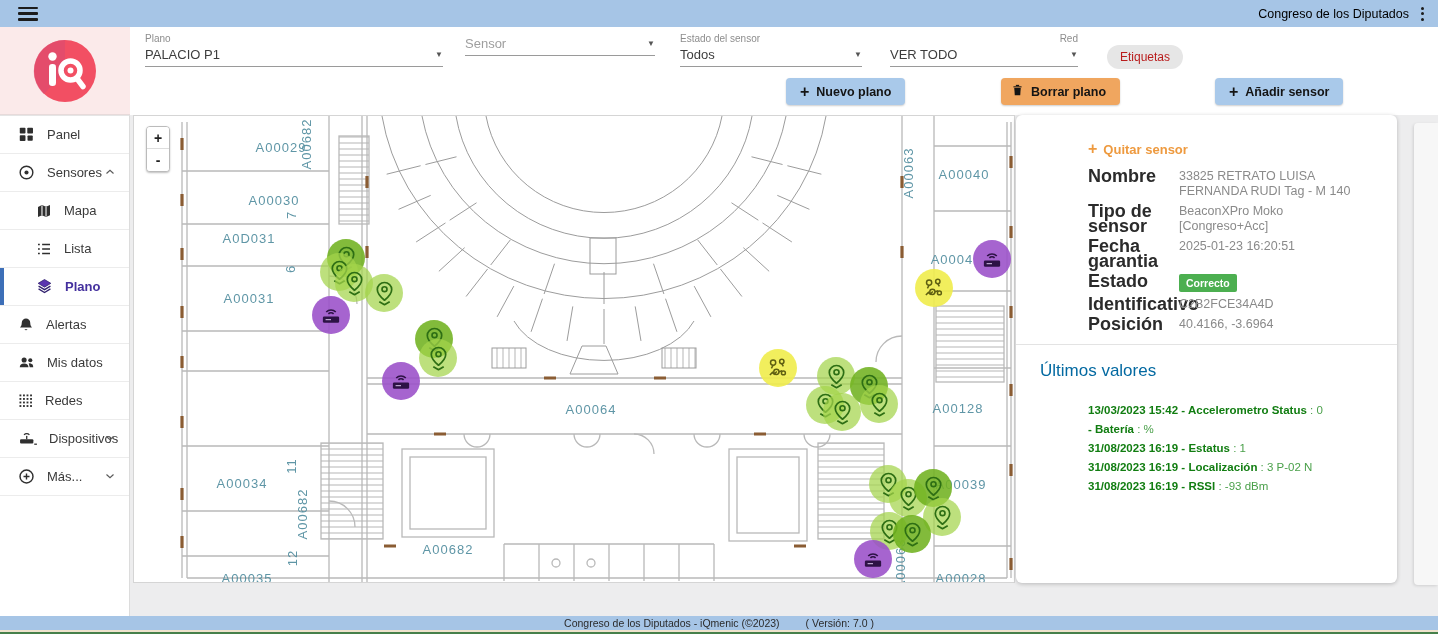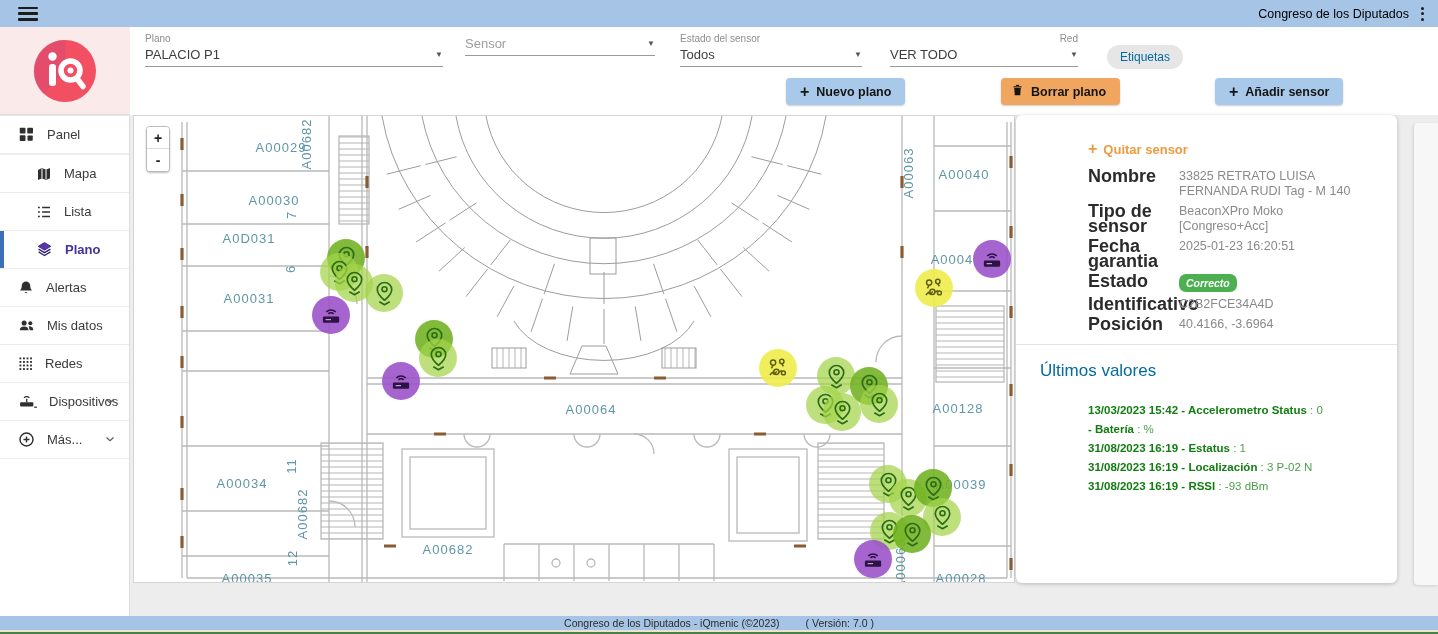--- a/index.html
+++ b/index.html
@@ -20,21 +20,21 @@
   .header { position:absolute; left:0; top:27px; width:1438px; height:88px; background:#ffffff; }
   .logo-area { position:absolute; left:0; top:0; width:130px; height:88px; background:#fbeaea;
                border-bottom:1px solid #e7dada; display:flex; align-items:center; justify-content:center; }
   .filter { position:absolute; top:6px; height:38px; cursor:pointer; }
   .filter .flab { font-size:10px; color:#8d8d8d; margin-bottom:3px; }
   .filter .fval { font-size:13px; color:#3d3d3d; border-bottom:1px solid #9a9a9a; padding-bottom:4px;
                   display:flex; justify-content:space-between; align-items:center; white-space:nowrap; }
   .filter .fval.ph { color:#9e9e9e; }
   .filter .arrow { font-size:8px; color:#555; margin-left:6px; }
   .pill { position:absolute; left:1107px; top:18px; height:24px; padding:0 13px; border:none; border-radius:12px;
-          background:#e6e6e6; color:#0369a1; font-size:12px; cursor:pointer; font-family:inherit; }
+          background:#e6e6e6; color:#b91c1c; font-size:12px; cursor:pointer; font-family:inherit; }
   .abtn { position:absolute; top:51px; height:27px; border:none; border-radius:4px; padding:0 14px;
           font-size:12.5px; font-weight:bold; color:#141414; display:flex; align-items:center; gap:7px;
           cursor:pointer; font-family:inherit; box-shadow:0 1px 2px rgba(0,0,0,.2); }
   .abtn.blue { background:#a9c9ea; }
   .abtn.orange { background:#f0a65f; }
   .abtn .plus { font-size:16px; font-weight:bold; line-height:1; }
 
   
   .sidebar { position:absolute; left:0; top:115px; width:130px; height:501px; background:#ffffff;
              border-right:1px solid #dcdcdc; border-top:1px solid #e5e5e5; }
@@ -70,21 +70,21 @@
   .details-card { position:absolute; left:1016px; top:115px; width:381px; height:468px; background:#ffffff;
                   border-radius:6px; box-shadow:0 1px 4px rgba(0,0,0,.22); overflow:hidden; }
   .quitar { margin:26px 0 12px 72px; color:#ee9a3f; font-weight:bold; font-size:13px; cursor:pointer;
             display:flex; align-items:center; gap:6px; }
   .quitar .qplus { font-size:16px; line-height:1; }
   .fields { margin:0 26px 0 72px; }
   .frow { display:flex; margin-bottom:5px; }
   .flabel { width:91px; flex:none; font-size:18px; font-weight:bold; color:#2b2b2b; line-height:15px; }
   .fvalue { flex:1; font-size:12.5px; color:#8a8a8a; line-height:15px; }
   .badge { display:inline-block; background:#4caf50; color:#ffffff; font-size:10.5px; font-weight:bold;
-           padding:1.5px 7px; border-radius:7px;font-style:italic; }
+           padding:1.5px 7px; border-radius:2px; }
   .d-div { border-top:1px solid #e3e3e3; margin:12px 0 0 0; }
   .ultimos { margin:16px 24px 0 24px; font-size:17px; font-weight:normal; color:#0369a1; }
   .valores { margin:20px 24px 0 72px; }
   .vline { font-size:11.5px; line-height:19px; color:#4aa04a; }
   .vline b { color:#117d11; }
 
   .right-sliver { position:absolute; left:1414px; top:123px; width:24px; height:462px; background:#f7f7f7;
                   border-radius:4px 0 0 4px; box-shadow:-1px 1px 3px rgba(0,0,0,.12); }
 
   
@@ -182,20 +182,34 @@
         <svg width="19" height="19" viewBox="0 0 24 24">
           <rect x="3.5" y="3.5" width="7.2" height="7.2" rx="1" fill="#2f2f2f"></rect>
           <rect x="13" y="3.5" width="7.2" height="7.2" rx="1" fill="#2f2f2f"></rect>
           <rect x="3.5" y="13" width="7.2" height="7.2" rx="1" fill="#2f2f2f"></rect>
           <rect x="13.3" y="13.3" width="6.6" height="6.6" rx="1" fill="#2f2f2f"></rect>
         </svg>
       </span>
       <span class="lbl">Panel</span>
     </div>
     <div class="s-div"></div>
+    <div class="s-item">
+      <span>
+        <svg width="19" height="19" viewBox="0 0 24 24" fill="none" stroke="#2f2f2f" stroke-width="1.8">
+          <circle cx="12" cy="12" r="8"></circle>
+          <circle cx="12" cy="12" r="2.6" fill="#2f2f2f" stroke="none"></circle>
+        </svg>
+      </span>
+      <span class="lbl">Sensores</span>
+      <span class="chev">
+        <svg width="14" height="14" viewBox="0 0 24 24" fill="none" stroke="#5a5a5a" stroke-width="2">
+          <path d="M6 14.5 L12 9 18 14.5"></path>
+        </svg>
+      </span>
+    </div>
     <div class="s-div"></div>
     <div class="s-item indent">
       <span>
         <svg width="18" height="18" viewBox="0 0 24 24">
           <path d="M4 6.5 L9.3 4 14.7 6.2 20 4 V17.5 L14.7 20 9.3 17.8 4 20 Z" fill="#2f2f2f"></path>
           <path d="M9.3 4.6 V17.2 M14.7 6.8 V19.4" stroke="#fff" stroke-width="1.4"></path>
         </svg>
       </span>
       <span class="lbl">Mapa</span>
     </div>

